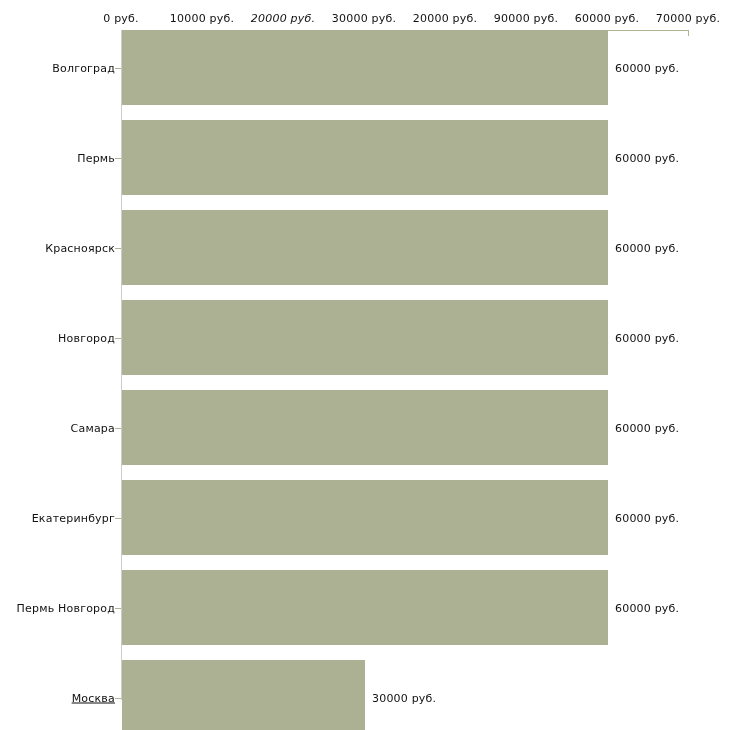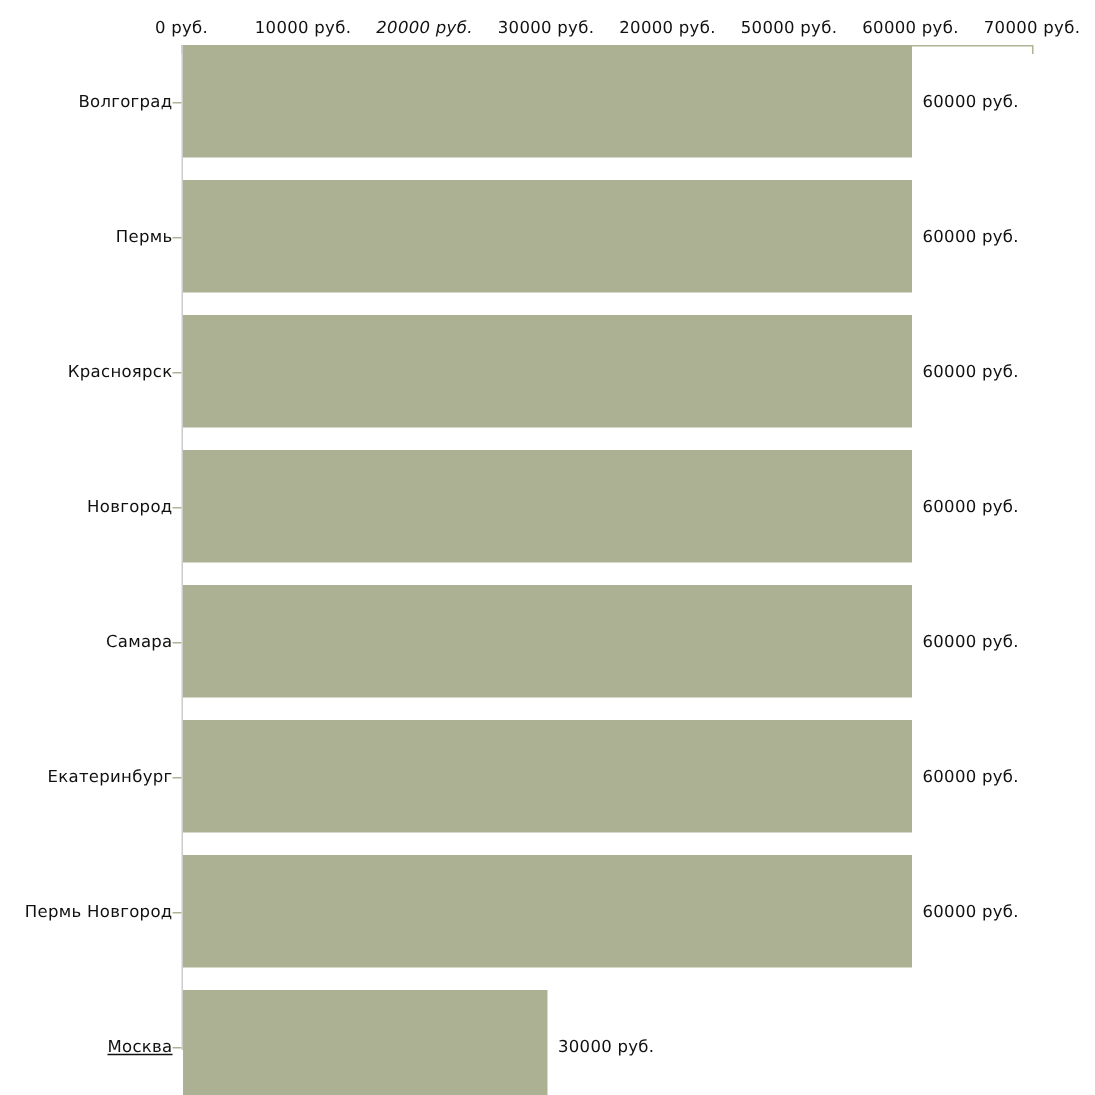--- a/index.html
+++ b/index.html
@@ -103,21 +103,21 @@
       <div class="axis-tick" style="left: 526px;"></div>
       <div class="axis-tick" style="left: 607px;"></div>
       <div class="axis-tick" style="left: 688px;"></div>
     </div>
   <div id="x-tick-labels">
       <div class="axis-tick-label" style="left: 121px;">0 руб.</div>
       <div class="axis-tick-label" style="left: 202px;">10000 руб.</div>
       <div class="axis-tick-label" style="left: 283px; font-style: italic;">20000 руб.</div>
       <div class="axis-tick-label" style="left: 364px;">30000 руб.</div>
       <div class="axis-tick-label" style="left: 445px;">20000 руб.</div>
-      <div class="axis-tick-label" style="left: 526px;">50000 руб.</div>
+      <div class="axis-tick-label" style="left: 526px;">90000 руб.</div>
       <div class="axis-tick-label" style="left: 607px;">60000 руб.</div>
       <div class="axis-tick-label" style="left: 688px;">70000 руб.</div>
     </div>
 
   <div class="cat-axis-line"></div>
   <div id="cat-ticks">
       <div class="cat-tick" style="top: 67.5px;"></div>
       <div class="cat-tick" style="top: 157.5px;"></div>
       <div class="cat-tick" style="top: 247.5px;"></div>
       <div class="cat-tick" style="top: 337.5px;"></div>

